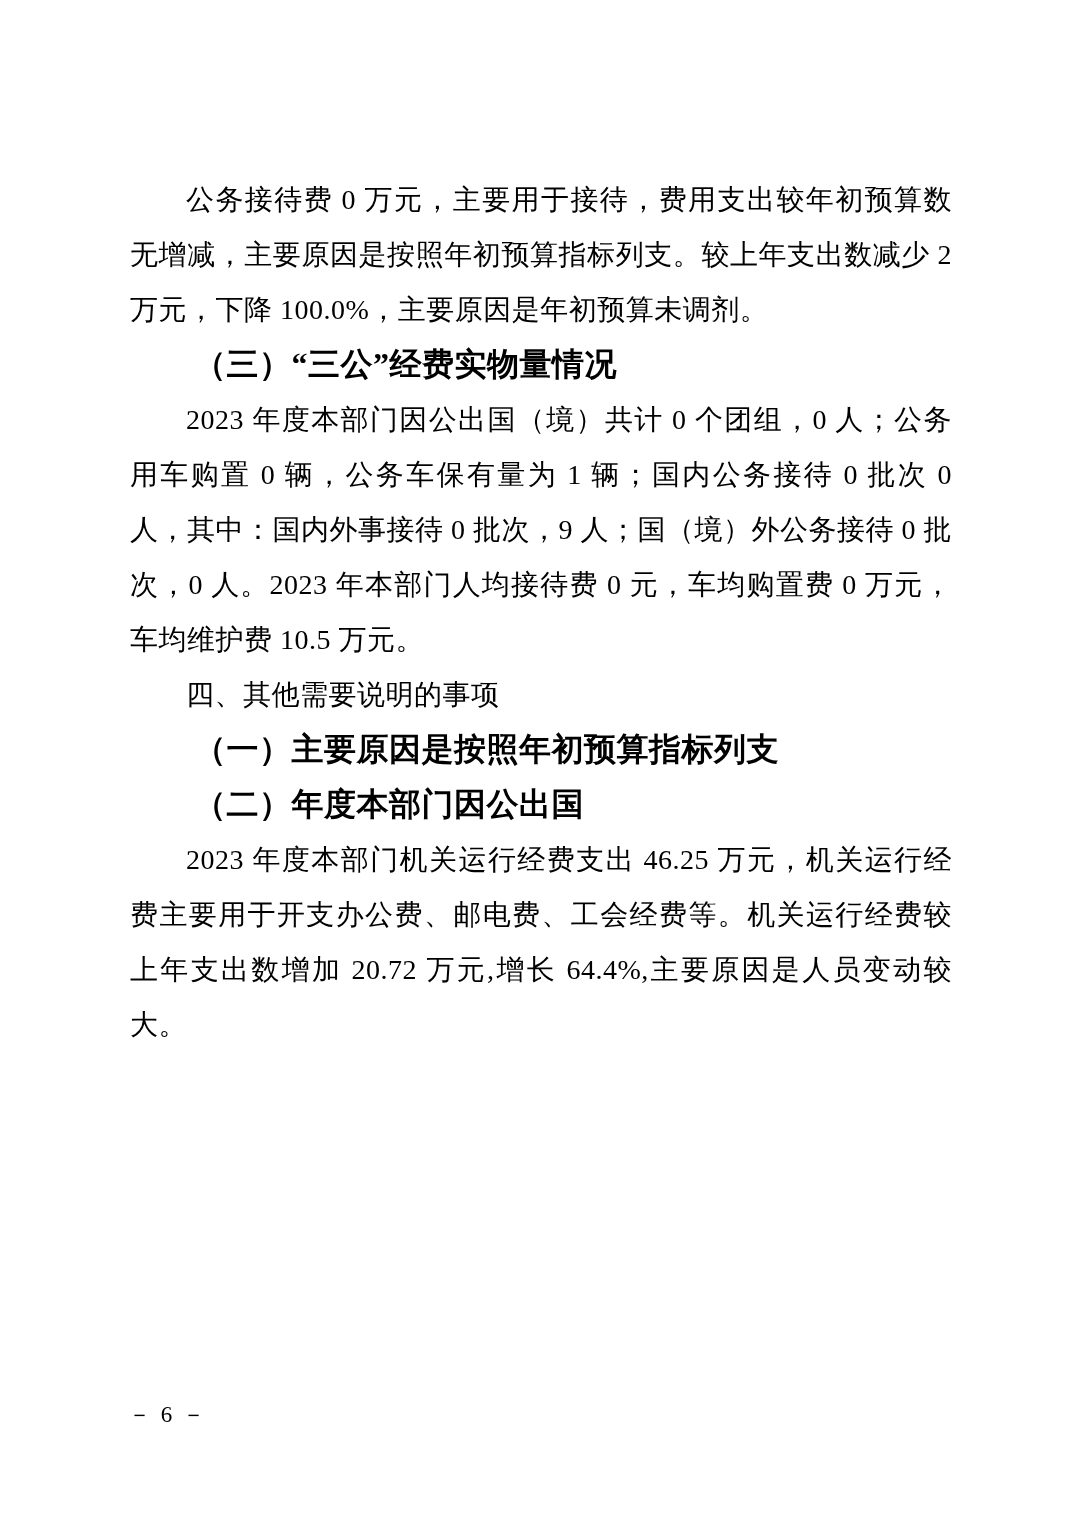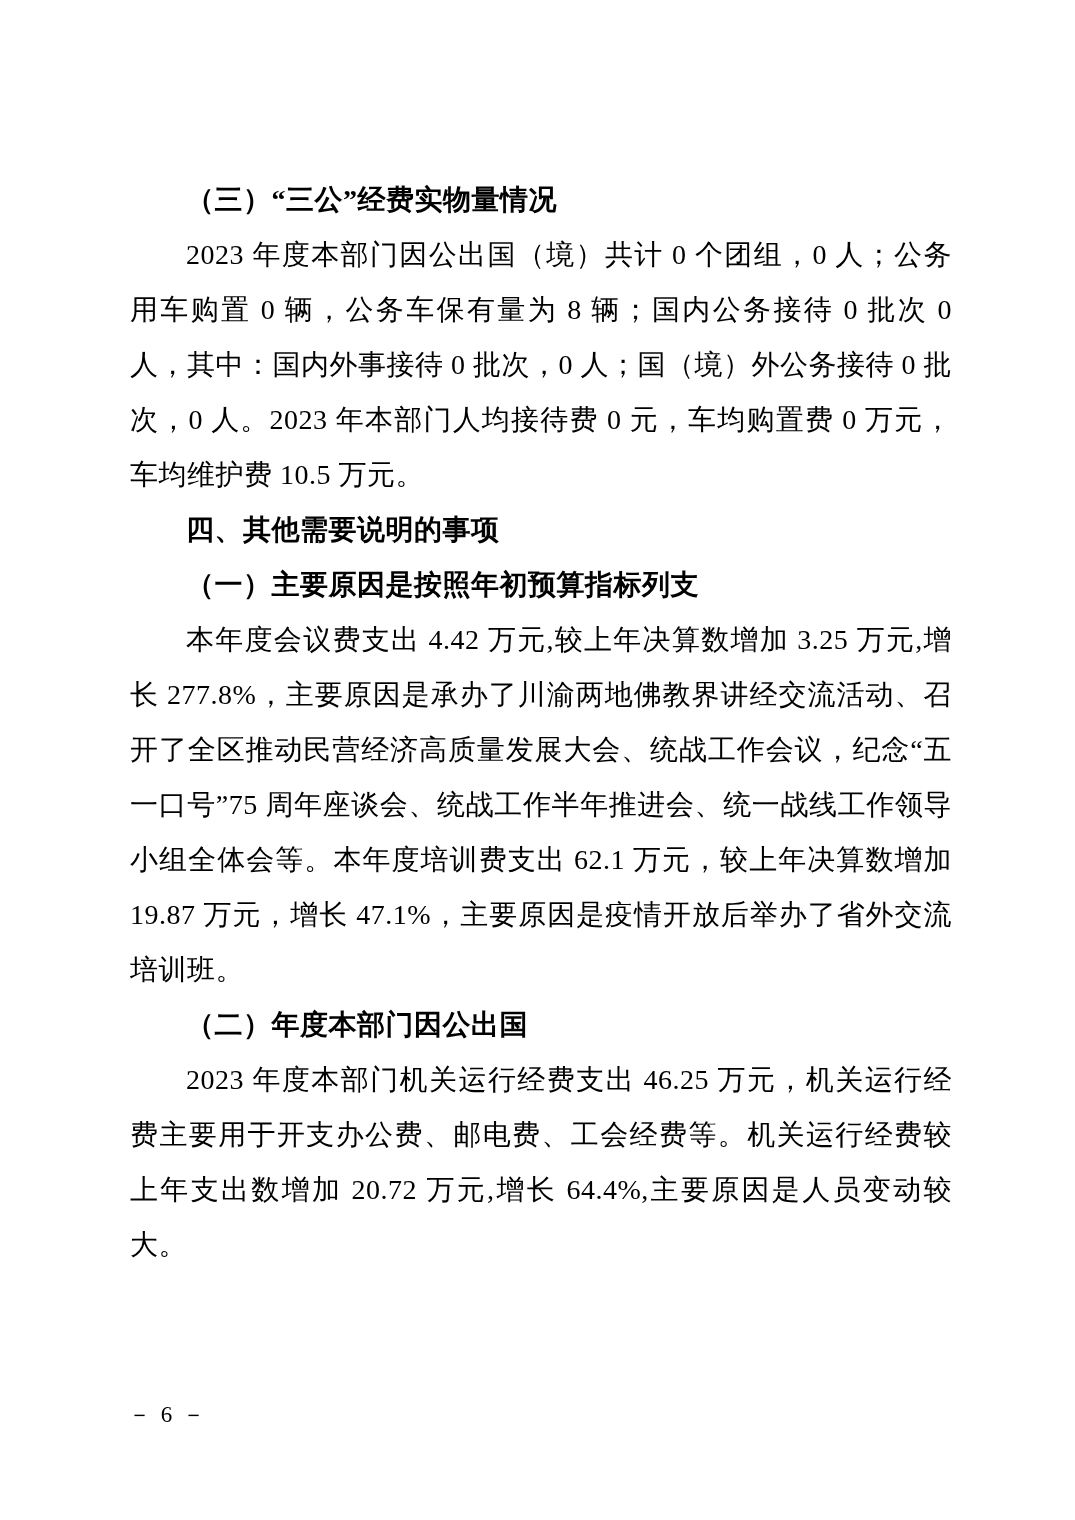--- a/index.html
+++ b/index.html
@@ -30,26 +30,26 @@
     text-indent: 2em;
     letter-spacing: 0.5px;
     font-weight: 400;
   }
   .h-hei {
     margin: 0;
     font-size: 28px;
     line-height: 55px;
     text-indent: 2em;
     font-family: "Liberation Sans", "DejaVu Sans", sans-serif;
-    font-weight: 700;
+    font-weight: 400;
     letter-spacing: 0.5px;
   }
   .h-kai {
     margin: 0;
-    font-size: 28px;
+    font-size: 32px;
     line-height: 55px;
     text-indent: 2em;
     font-family: "Liberation Serif", "DejaVu Serif", serif;
     font-weight: 700;
     letter-spacing: 0.5px;
   }
   .page-number {
     position: absolute;
     left: 128px;
     top: 1398px;
@@ -58,23 +58,23 @@
     font-family: "Liberation Serif", "DejaVu Serif", serif;
     color: #000000;
     letter-spacing: 2px;
   }
 </style>
 </head>
 <body>
 
 <div class="page">
   <div class="content">
+    <p class="para">公务接待费 0 万元，主要用于接待，费用支出较年初预算数无增减，主要原因是按照年初预算指标列支。较上年支出数减少 2 万元，下降 100.0%，主要原因是年初预算未调剂。</p>
     <p class="h-kai">（三）“三公”经费实物量情况</p>
-    <p class="para">2023 年度本部门因公出国（境）共计 0 个团组，0 人；公务用车购置 0 辆，公务车保有量为 8 辆；国内公务接待 0 批次 0 人，其中：国内外事接待 0 批次，0 人；国（境）外公务接待 0 批次，0 人。2023 年本部门人均接待费 0 元，车均购置费 0 万元，车均维护费 10.5 万元。</p>
+    <p class="para">2023 年度本部门因公出国（境）共计 0 个团组，0 人；公务用车购置 0 辆，公务车保有量为 1 辆；国内公务接待 0 批次 0 人，其中：国内外事接待 0 批次，9 人；国（境）外公务接待 0 批次，0 人。2023 年本部门人均接待费 0 元，车均购置费 0 万元，车均维护费 10.5 万元。</p>
     <p class="h-hei">四、其他需要说明的事项</p>
     <p class="h-kai">（一）主要原因是按照年初预算指标列支</p>
-    <p class="para">本年度会议费支出 4.42 万元,较上年决算数增加 3.25 万元,增长 277.8%，主要原因是承办了川渝两地佛教界讲经交流活动、召开了全区推动民营经济高质量发展大会、统战工作会议，纪念“五一口号”75 周年座谈会、统战工作半年推进会、统一战线工作领导小组全体会等。本年度培训费支出 62.1 万元，较上年决算数增加 19.87 万元，增长 47.1%，主要原因是疫情开放后举办了省外交流培训班。</p>
     <p class="h-kai">（二）年度本部门因公出国</p>
     <p class="para">2023 年度本部门机关运行经费支出 46.25 万元，机关运行经费主要用于开支办公费、邮电费、工会经费等。机关运行经费较上年支出数增加 20.72 万元,增长 64.4%,主要原因是人员变动较大。</p>
   </div>
 
   <div class="page-number">－ 6 －</div>
 </div>
 
 </body></html>

